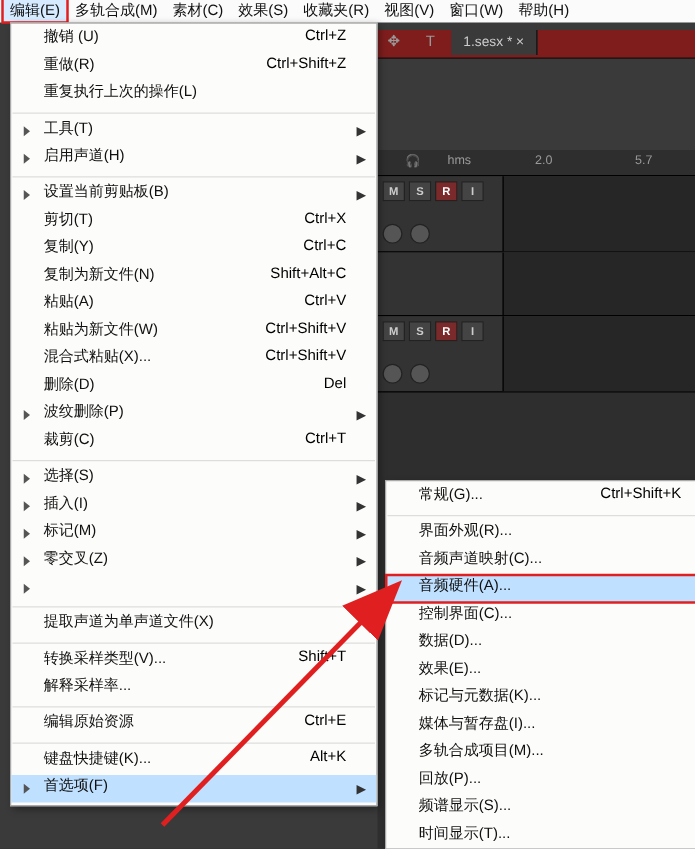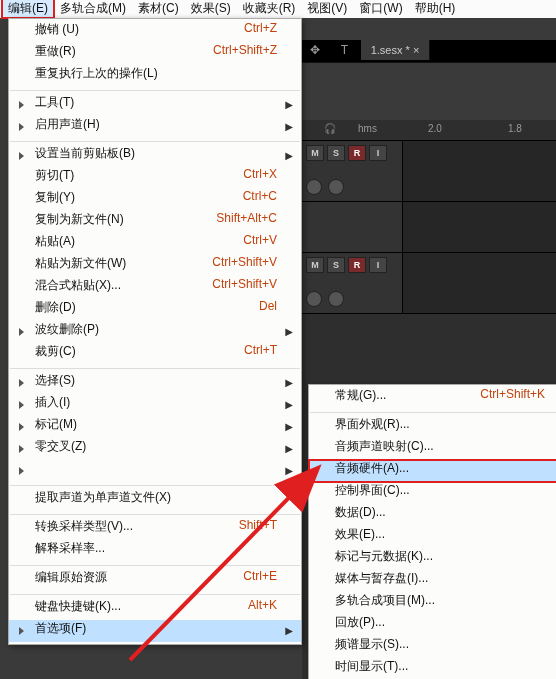--- a/index.html
+++ b/index.html
@@ -1,37 +1,37 @@
 <!DOCTYPE html>
 <html><head>
 <meta charset="utf-8">
 <style>
 html,body{margin:0;padding:0;font-family:"Microsoft YaHei",SimSun,Arial,sans-serif;font-size:12px;background:#343434;color:#ddd;width:556px;height:679px;overflow:hidden;position:relative}
 .menubar{position:absolute;top:0;left:0;right:0;height:18px;background:#fbfbfb;color:#111;display:flex;align-items:flex-end;padding:0 2px;z-index:5}
 .menubar .mitem{padding:1px 6px 1px 6px;cursor:default}
 .menubar .mitem.hl{outline:2px solid #e02020;outline-offset:-1px;background:#d6ebff}
 .app-bg{position:absolute;top:18px;left:0;right:0;bottom:0;background:#3a3a3a}
-.tabstrip{position:absolute;top:40px;left:302px;right:0;height:22px;background:#000000;border-bottom:1px solid #111}
+.tabstrip{position:absolute;top:24px;left:302px;right:0;height:22px;background:#7f1d1d;border-bottom:1px solid #111}
 .tabstrip .tab{display:inline-block;height:20px;line-height:20px;padding:0 10px;background:#3a3a3a;color:#ccc;font-size:11px;border-right:1px solid #111}
 .tabstrip .toolicon{display:inline-block;width:18px;height:18px;margin:2px 4px;color:#999;text-align:center}
 .timeline{position:absolute;top:120px;left:302px;right:0;bottom:0;background:#2e2e2e}
 .ruler{height:20px;border-bottom:1px solid #000;color:#999;font-size:10px;position:relative}
 .ruler span{position:absolute;top:3px}
 .track{height:60px;border-bottom:1px solid #000;position:relative;background:#333}
 .track .ctrls{position:absolute;left:4px;top:4px;display:flex;gap:3px}
 .track .btn{width:16px;height:14px;display:inline-flex;align-items:center;justify-content:center;background:#444;border:1px solid #222;color:#ccc;font-size:9px;font-weight:bold}
 .track .btn.r{background:#7a2a2a;color:#fff}
 .track .knobs{position:absolute;left:4px;bottom:6px;display:flex;gap:6px;align-items:center}
 .track .knob{width:14px;height:14px;border-radius:50%;background:#555;border:1px solid #222}
 .track .content{position:absolute;left:100px;right:0;top:0;bottom:0;background:#262626;border-left:1px solid #000}
 
 .menu{position:absolute;background:#fcfcfa;color:#111;border:1px solid #aaa;box-shadow:2px 2px 6px rgba(0,0,0,.4);padding:2px 0;z-index:20}
 .menu .row{display:flex;align-items:flex-start;height:22px;padding:0 24px 0 26px;min-width:242px;position:relative;cursor:default}
 .menu .row .lbl{flex:1;white-space:nowrap}
-.menu .row .sc{color:#c2410c;margin-left:24px}
+.menu .row .sc{color:#000000;margin-left:24px}
 .menu .row .arrow{position:absolute;right:8px;top:5px;font-size:10px;color:#333}
 .menu .tri{position:absolute;left:10px;top:7px;width:0;height:0;border-top:4px solid transparent;border-bottom:4px solid transparent;border-left:5px solid #555}
 .menu .sep{height:1px;margin:3px 1px;background:#ddd}
 .menu .row.hl{background:#bfe0ff}
 .menu .row.hlbox{background:#bfe0ff;outline:2px solid #e02020;outline-offset:-1px}
 #submenu{left:308px;top:384px}
 #submenu .row{min-width:210px}
 svg.red-arrow{position:absolute;z-index:30;pointer-events:none}
 </style>
 </head>
@@ -53,21 +53,21 @@
 <div class="tabstrip">
   <span class="toolicon">✥</span>
   <span class="toolicon">T</span>
   <span class="tab"><span>1.sesx *</span> <span>×</span></span>
 </div>
 
 <div class="timeline">
   <div class="ruler">
     <span style="left:56px">hms</span>
     <span style="left:126px">2.0</span>
-    <span style="left:206px">1.8</span>
+    <span style="left:206px">5.7</span>
     <span style="left:22px">🎧</span>
   </div>
   <div class="track">
     <div class="ctrls">
       <span class="btn">M</span>
       <span class="btn">S</span>
       <span class="btn r">R</span>
       <span class="btn">I</span>
     </div>
     <div class="knobs">

